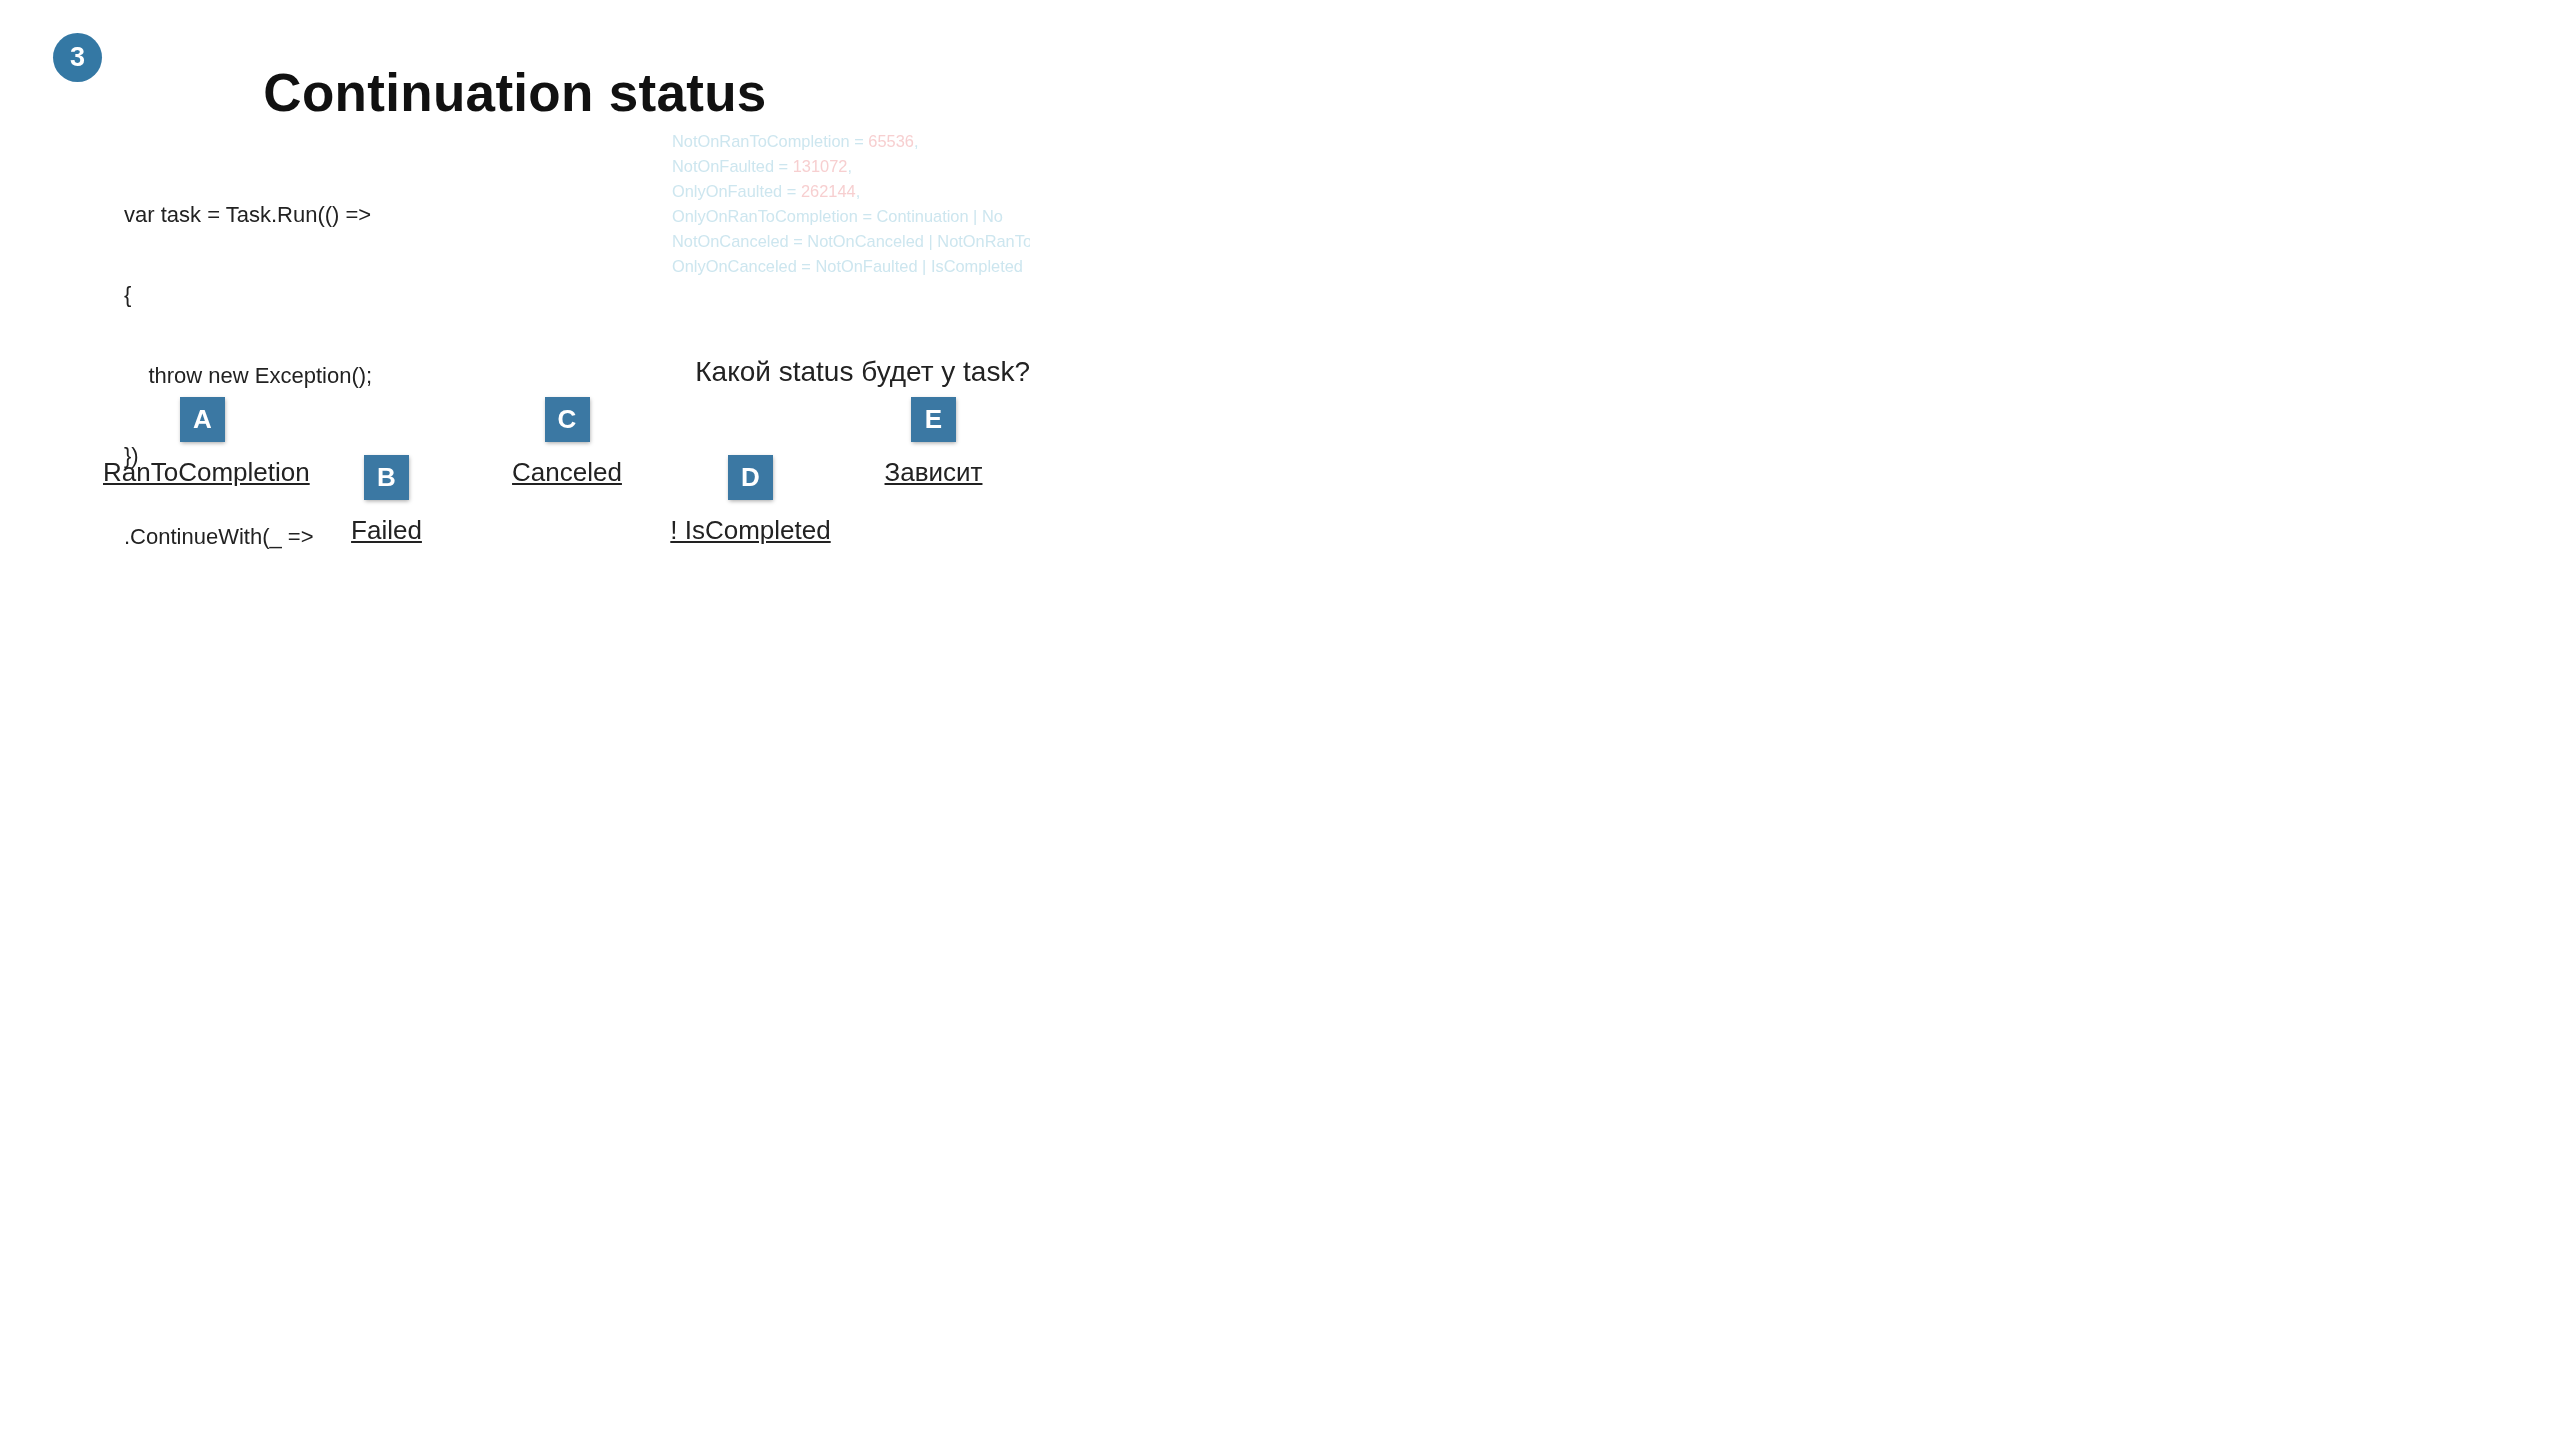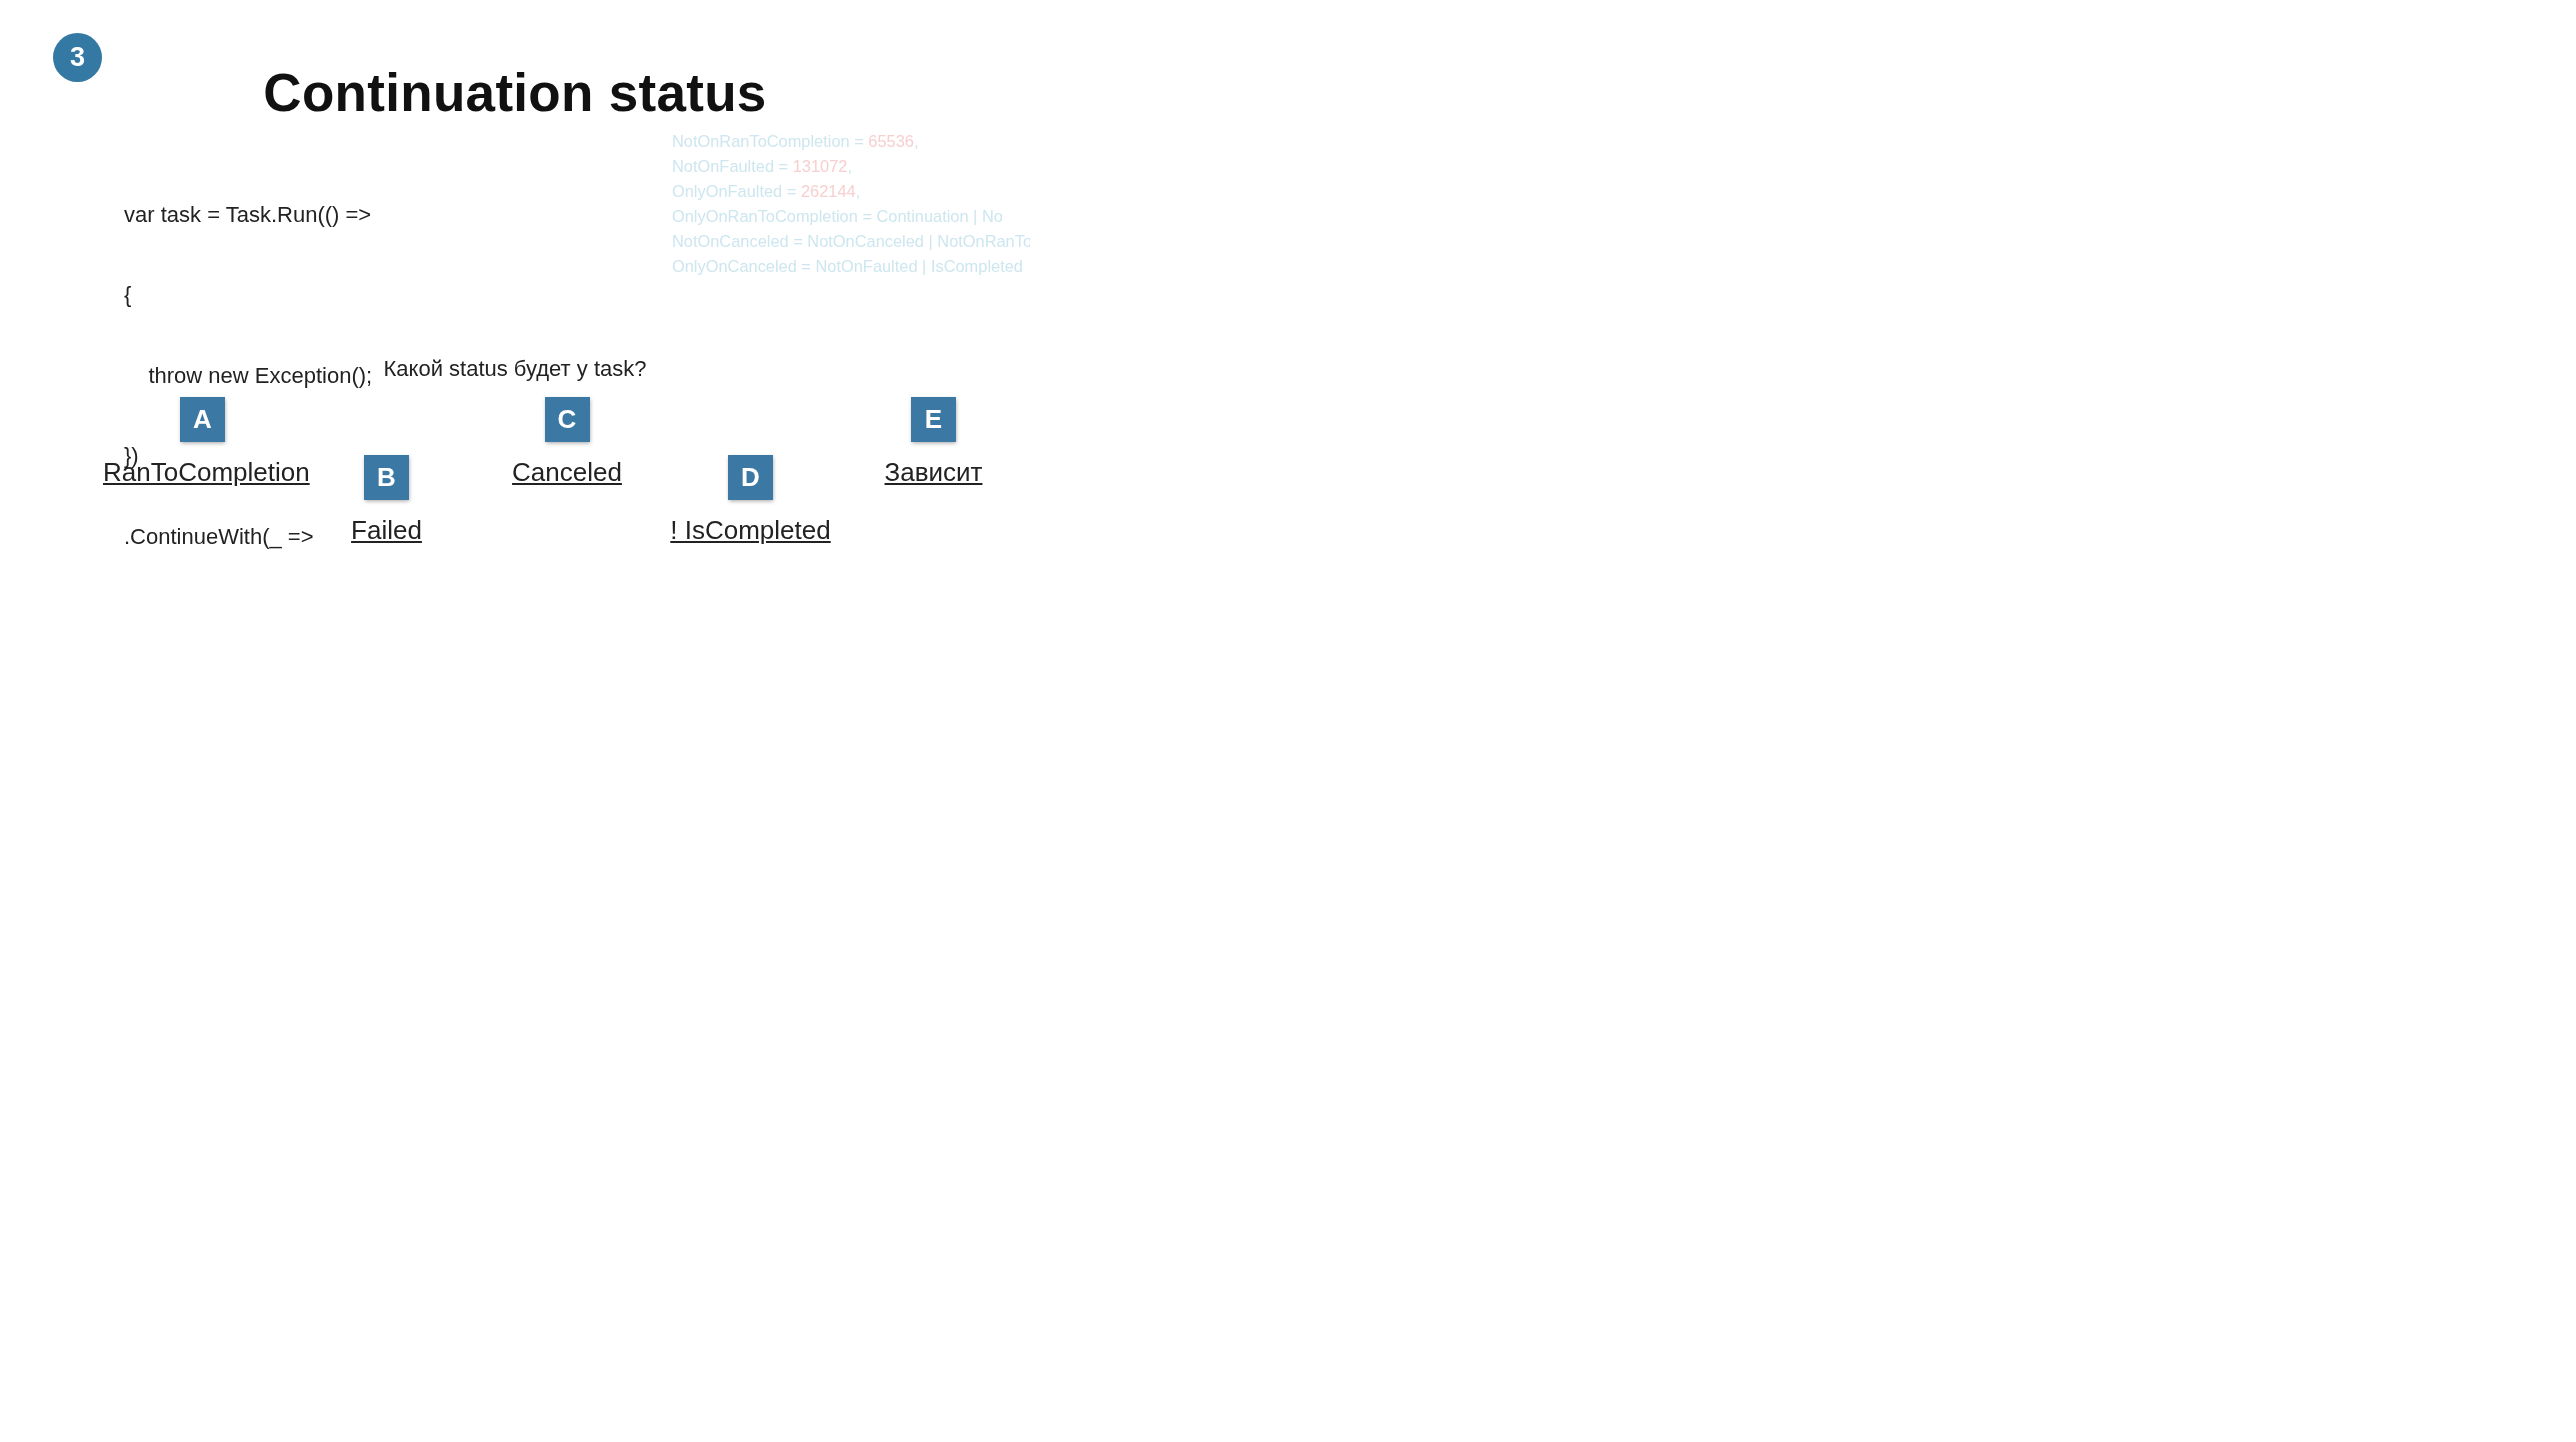--- a/index.html
+++ b/index.html
@@ -59,22 +59,22 @@
       line-height: 1.52;
       white-space: nowrap;
     }
     .enum-line { color: #cde6ef; }
     .enum-num { color: #f7cfd0; }
     .question {
       position: absolute;
       left: 0;
       right: 0;
       top: 356px;
-      text-align: center;
-      font-size: 22px;
+      text-align: right;
+      font-size: 28px;
       color: #222;
       font-weight: 400;
     }
     .options-row {
       position: absolute;
       top: 397px;
       left: 0;
       right: 0;
       height: 164px;
     }

